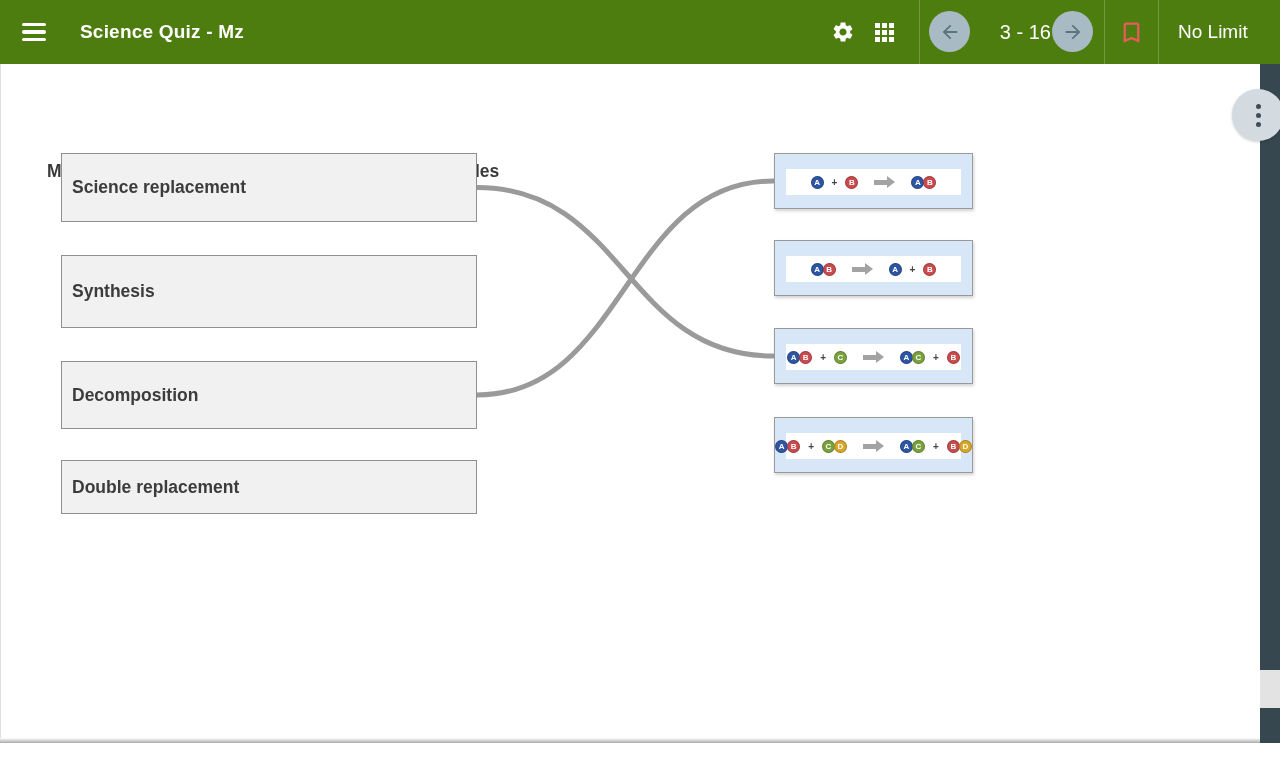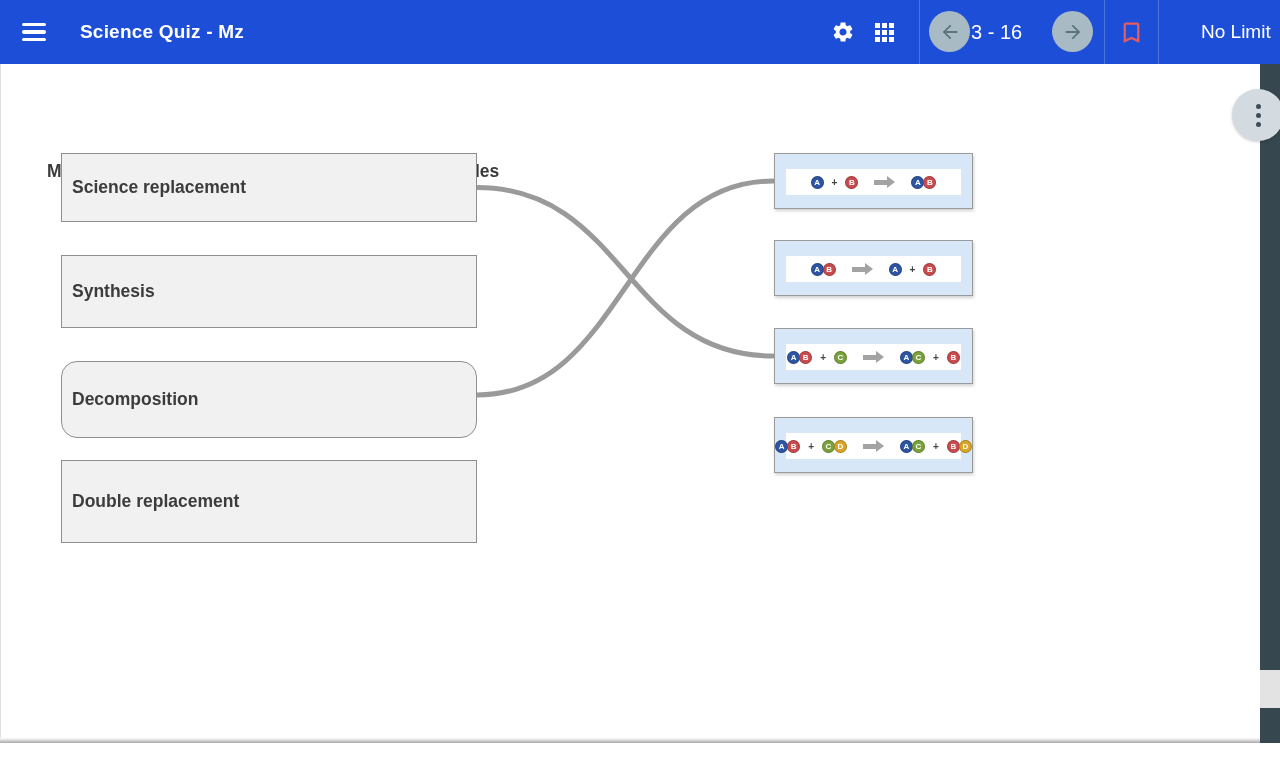--- a/index.html
+++ b/index.html
@@ -2,33 +2,33 @@
 <html><head>
 <meta charset="utf-8">
 <style>
   * { margin:0; padding:0; box-sizing:border-box; }
   html,body { width:1280px; height:774px; overflow:hidden; background:#fff;
               font-family:"Liberation Sans", sans-serif; }
   #page { position:relative; width:1280px; height:774px; overflow:hidden; background:#fff; }
 
   
   .appbar { position:absolute; left:0; top:0; width:1280px; height:64px;
-            background:#1d4ed8; display:flex; align-items:center; z-index:30; }
+            background:#4d7c0f; display:flex; align-items:center; z-index:30; }
   .menu-btn { position:absolute; left:22px; top:20px; width:28px; height:24px;
               display:flex; flex-direction:column; justify-content:center; gap:4px; cursor:pointer; }
   .menu-btn .bar { width:24px; height:3.5px; background:#fff; border-radius:2px; }
   .app-title { position:absolute; left:80px; top:0; height:64px; line-height:64px;
                color:#fff; font-size:19px; font-weight:bold; letter-spacing:.2px; }
   .hdr-icon { position:absolute; top:0; height:64px; display:flex; align-items:center;
               justify-content:center; cursor:pointer; }
   .hdr-divider { position:absolute; top:0; width:1px; height:64px; background:rgba(255,255,255,.22); }
   .nav-circle { position:absolute; top:11px; width:41px; height:41px; border-radius:50%;
                 background:#a8bac3; display:flex; align-items:center; justify-content:center; cursor:pointer; }
   .nav-pos { position:absolute; top:0; height:64px; line-height:64px; color:#fff;
-             font-size:20px; text-align:left; width:80px; }
+             font-size:20px; text-align:right; width:80px; }
   .no-limit { position:absolute; top:0; height:64px; line-height:64px; color:#fff;
               font-size:19px; }
 
   
   .content { position:absolute; left:0; top:64px; width:1260px; height:676px; background:#fff;
              box-shadow:inset 1px 0 0 rgba(0,0,0,.12); }
   .prompt { position:absolute; left:47px; top:97px; font-size:17.5px; font-weight:bold;
             color:#3a3a3a; }
 
   .src-box { position:absolute; left:61px; width:416px; background:#f1f1f1;
@@ -125,38 +125,38 @@
 
     <div class="hdr-divider" style="left:1104px;"></div>
 
     <div class="hdr-icon" style="left:1117px; width:28px;">
       <svg width="27" height="27" viewBox="0 0 24 24">
         <path fill="#e85c5c" d="M17,3H7C5.9,3,5,3.9,5,5v16l7-3l7,3V5C19,4.1,18.1,3,17,3z M17,18l-5-2.18L7,18V5h10V18z"></path>
       </svg>
     </div>
 
     <div class="hdr-divider" style="left:1158px;"></div>
-    <div class="no-limit" style="left:1178px;margin-left:23px;">No Limit</div>
+    <div class="no-limit" style="left:1178px;">No Limit</div>
   </div>
 
   <div class="content">
     <div class="prompt">Match the chemical reaction types with their examples</div>
   </div>
 
   <div id="left-col">
       <div class="src-box" style="top: 153px; height: 69px;">
         <span class="lbl">Science replacement</span>
       </div>
       <div class="src-box" style="top: 255px; height: 73px;">
         <span class="lbl">Synthesis</span>
       </div>
-      <div class="src-box" style="top: 361px; height: 77px; border-radius: 16px;">
+      <div class="src-box" style="top: 361px; height: 68px;">
         <span class="lbl">Decomposition</span>
       </div>
-      <div class="src-box" style="top: 460px; height: 83px;">
+      <div class="src-box" style="top: 460px; height: 54px;">
         <span class="lbl">Double replacement</span>
       </div>
     </div>
   <div id="right-col">
       <div class="tgt-box" style="top: 153px;">
         <div class="strip">
           <span class="mol">
             <span class="atom" style="background: rgb(45, 85, 163);">A</span>
           </span>
           <span class="plus">+</span>

